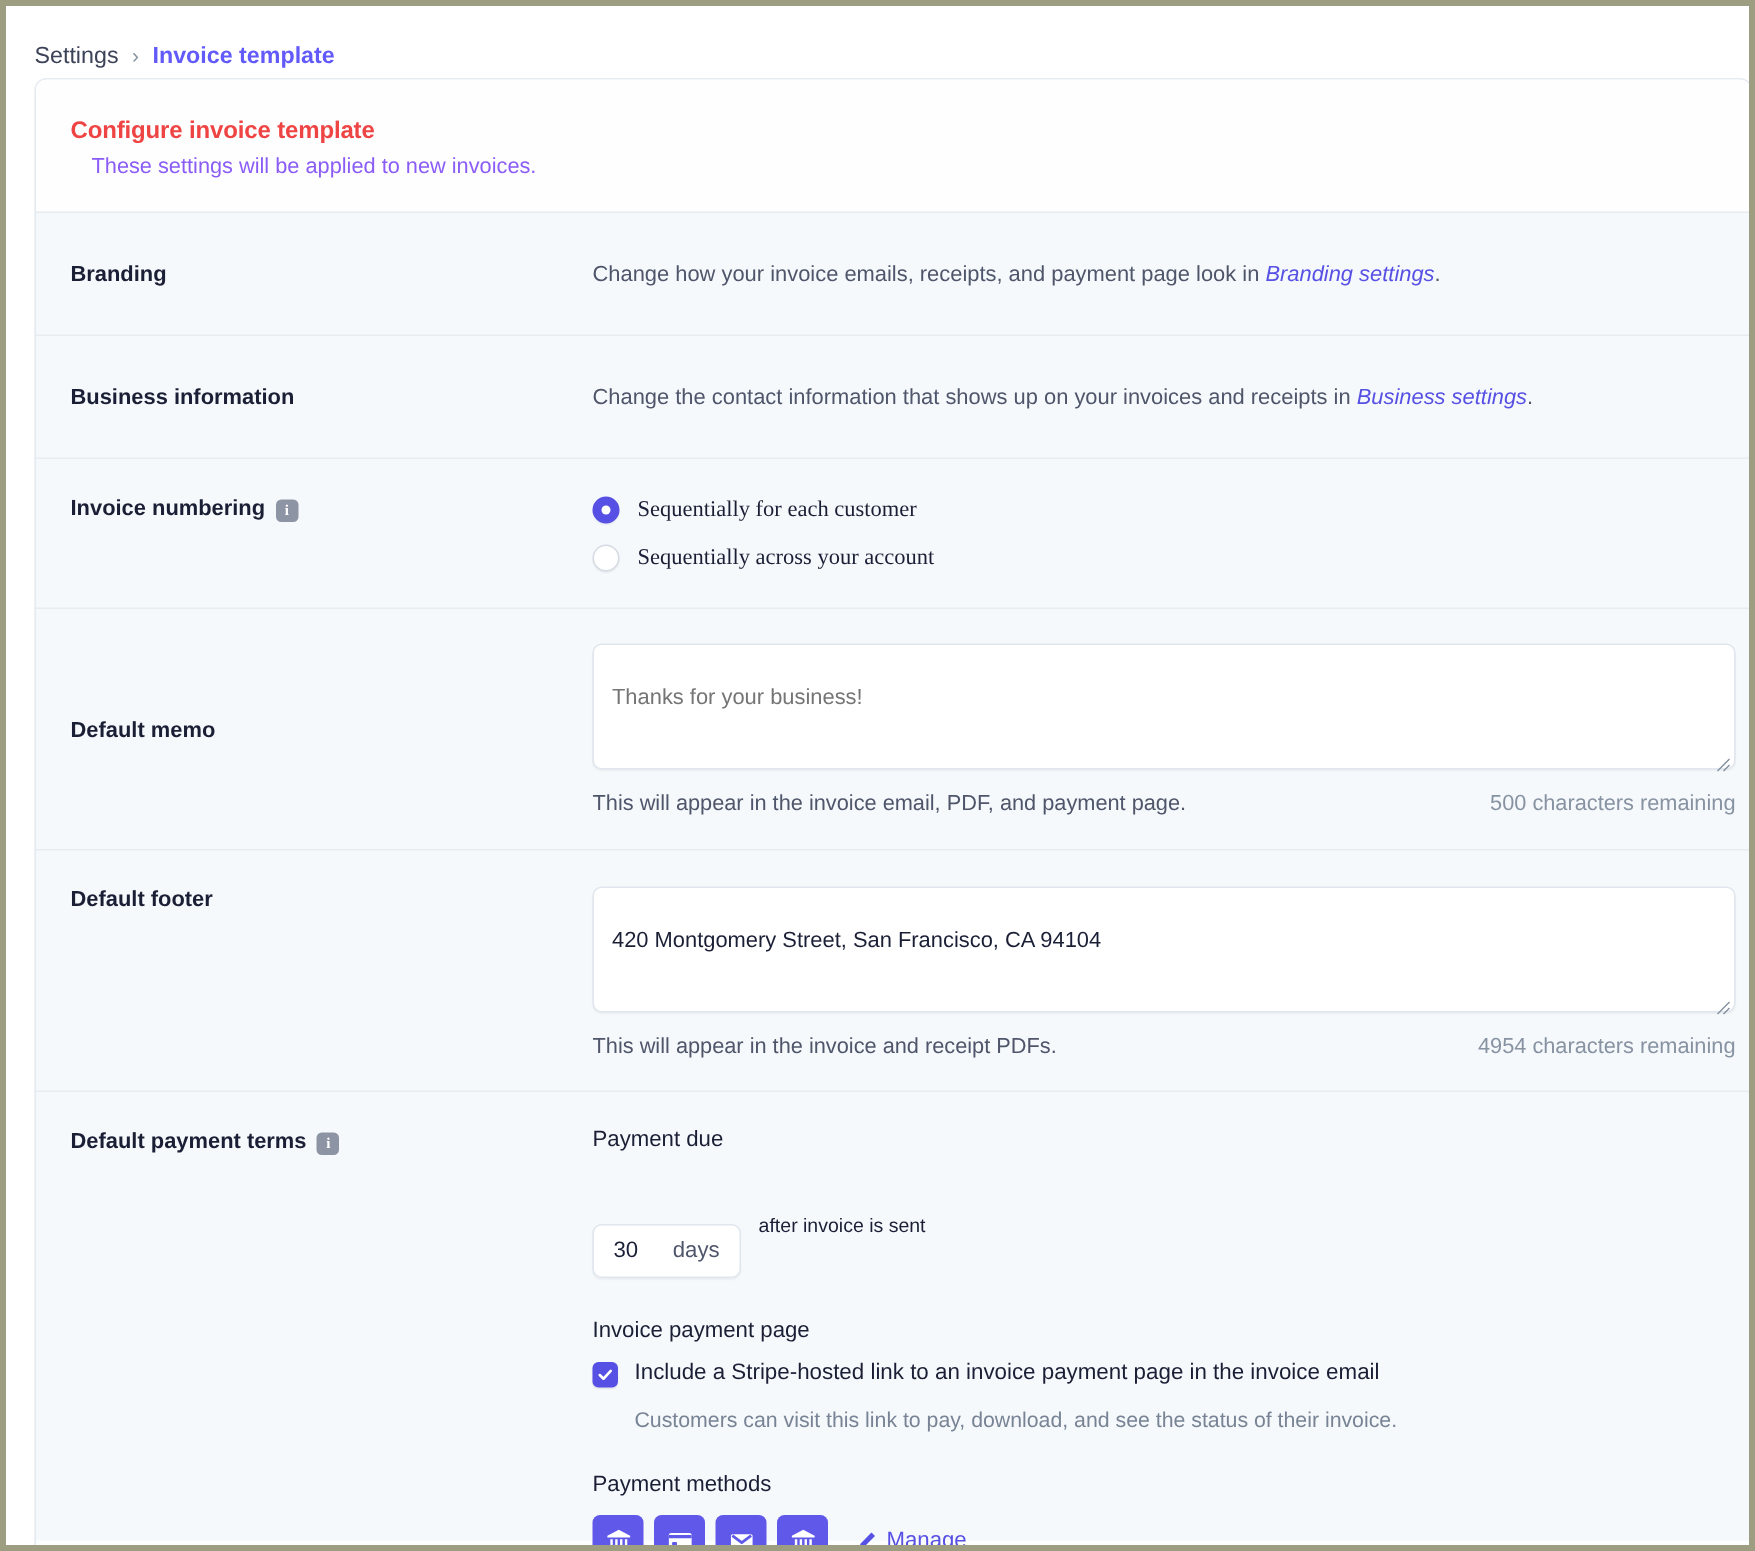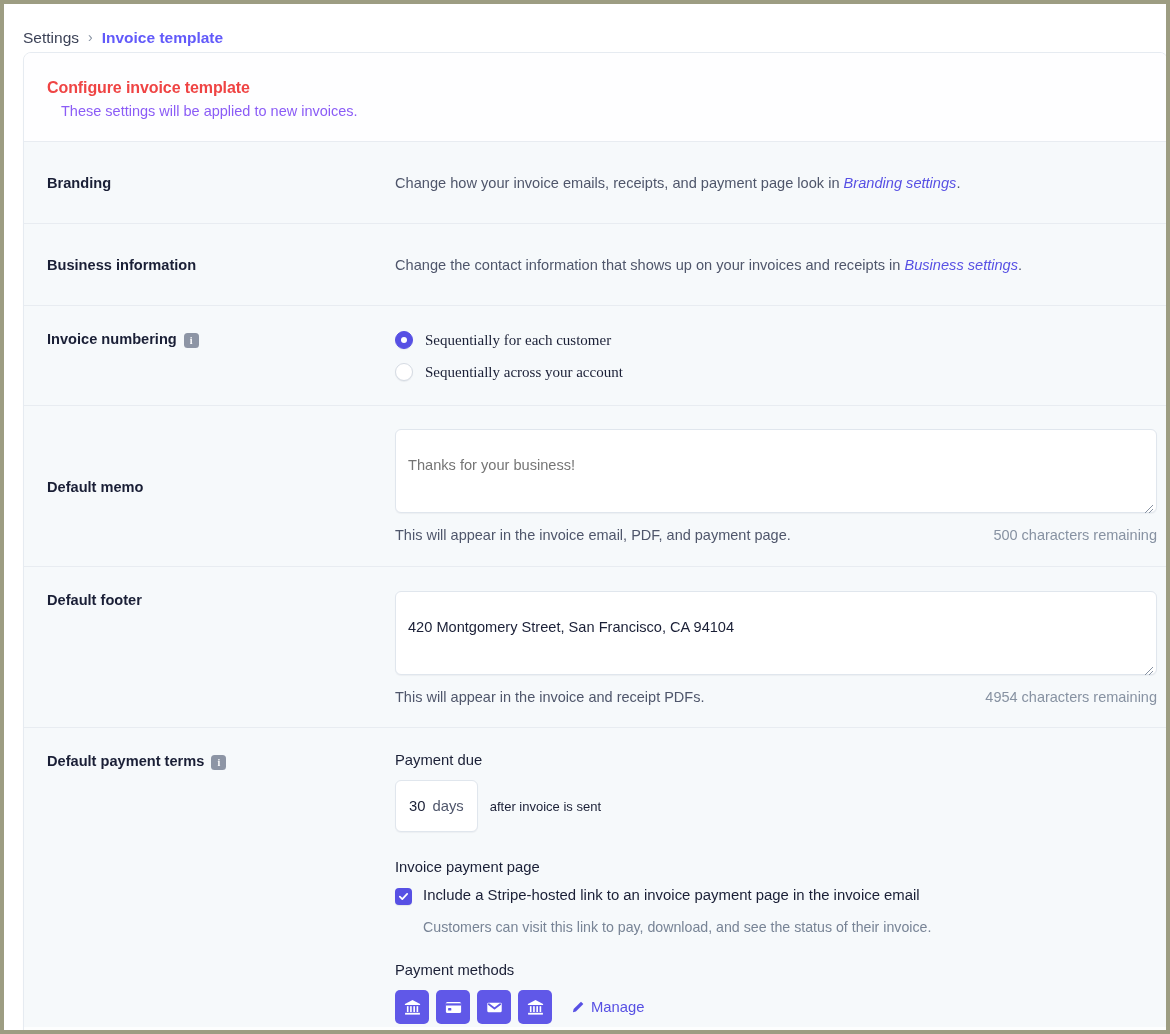--- a/index.html
+++ b/index.html
@@ -182,28 +182,29 @@
   .ta-count { color: #8792a2; }
 
   
   .subhead {
     font-size: 14.8px;
     color: #1a1f36;
     margin: 0 0 12px 0;
   }
   .days-row { display: flex; align-items: center; gap: 12px; }
   .days-input {
-    display: flex; align-items: center; gap: 7px;
+    display: flex; align-items: center; gap: 23px;
     border: 1px solid #e0e6ed;
     border-radius: 6px;
     background: #ffffff;
     padding: 8px 13px;
     box-shadow: 0 1px 1px rgba(60,66,87,0.05);
-    height: 52px;
+    height: 36px;
     cursor: text;
+    margin-top: 36px;
   }
   .days-value { font-size: 14.8px; color: #1a1f36; }
   .days-unit  { font-size: 14.8px; color: #4f566b; }
   .days-after { font-size: 13px; color: #1a1f36; }
 
   .block { margin-top: 27px; }
 
   .check-row { display: flex; gap: 11px; align-items: flex-start; }
   .checkbox {
     width: 17px; height: 17px;

